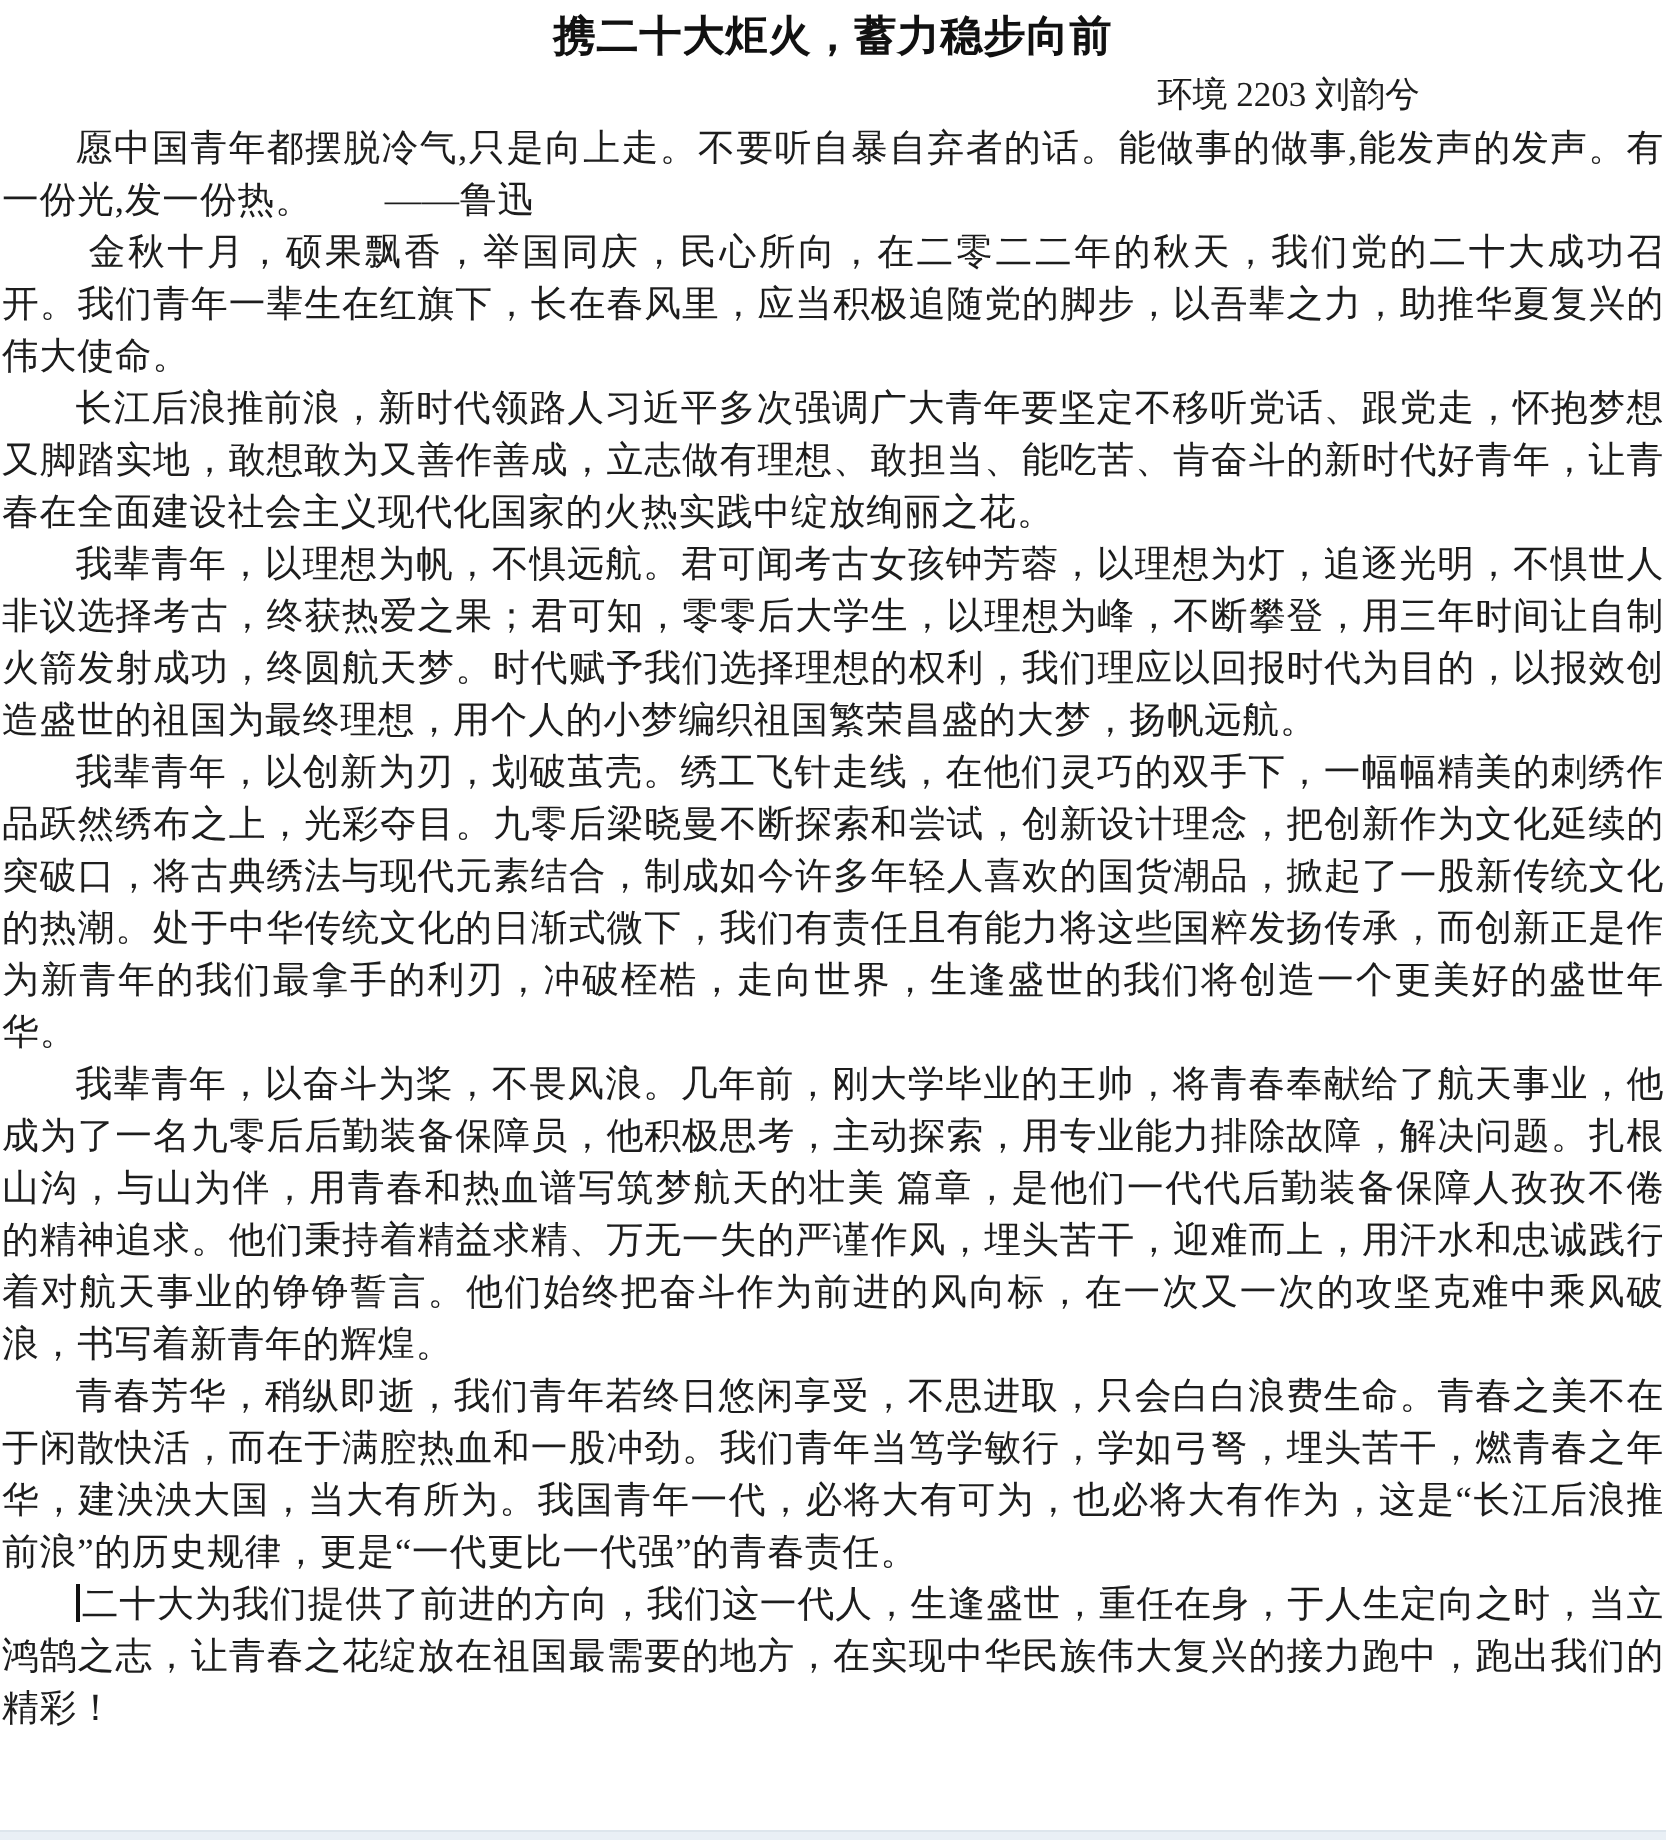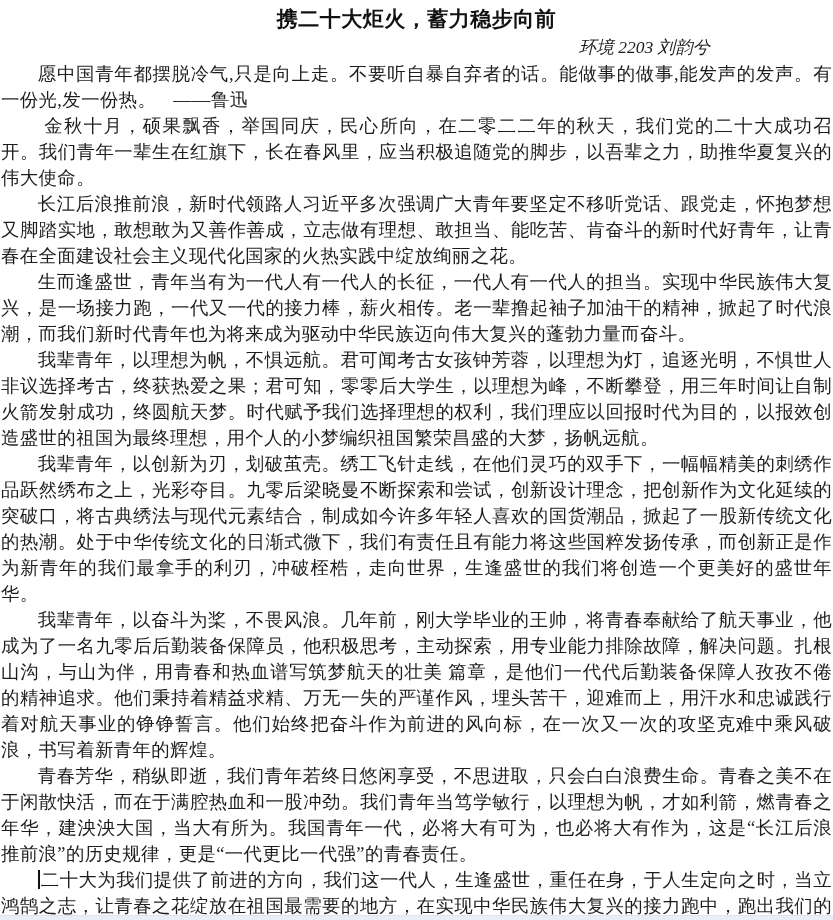--- a/index.html
+++ b/index.html
@@ -30,36 +30,35 @@
     line-height: 30px;
     letter-spacing: 0.5px;
     text-align: center;
     color: #111111;
   }
   .byline {
     font-size: 17.5px;
     line-height: 27px;
     text-align: right;
     padding-right: 122px;
-    font-style: italic;
   }
   .para {
     margin: 0;
     font-size: 18.4px;
     letter-spacing: 0.4px;
     line-height: 26px;
     text-align: justify;
     text-indent: 2em;
   }
   .indent-extra {
     text-indent: 2.35em;
     font-family: Liberation Serif, serif;
   }
   .epigraph .attribution {
-    margin-left: 17px;
+    margin-left: 36px;
   }
   .caret {
     display: inline-block;
     width: 2px;
     height: 19px;
     background: #111111;
     vertical-align: -3px;
     margin-right: 1px;
   }
   .hscrollbar {
@@ -81,27 +80,26 @@
   <h1 class="doc-title">携二十大炬火，蓄力稳步向前</h1>
 
   <div class="byline">环境 2203 刘韵兮</div>
 
   <p class="para epigraph"><span>愿中国青年都摆脱冷气,只是向上走。不要听自暴自弃者的话。能做事的做事,能发声的发声。有一份光,发一份热。</span><span class="attribution">——鲁迅</span></p>
 
   <p class="para indent-extra">金秋十月，硕果飘香，举国同庆，民心所向，在二零二二年的秋天，我们党的二十大成功召开。我们青年一辈生在红旗下，长在春风里，应当积极追随党的脚步，以吾辈之力，助推华夏复兴的伟大使命。</p>
 
   <p class="para">长江后浪推前浪，新时代领路人习近平多次强调广大青年要坚定不移听党话、跟党走，怀抱梦想又脚踏实地，敢想敢为又善作善成，立志做有理想、敢担当、能吃苦、肯奋斗的新时代好青年，让青春在全面建设社会主义现代化国家的火热实践中绽放绚丽之花。</p>
 
-  <p class="para">生而逢盛世，青年当有为一代人有一代人的长征，一代人有一代人的担当。实现中华民族伟大复兴，是一场接力跑，一代又一代的接力棒，薪火相传。老一辈撸起袖子加油干的精神，掀起了时代浪潮，而我们新时代青年也为将来成为驱动中华民族迈向伟大复兴的蓬勃力量而奋斗。</p>
 
   <p class="para">我辈青年，以理想为帆，不惧远航。君可闻考古女孩钟芳蓉，以理想为灯，追逐光明，不惧世人非议选择考古，终获热爱之果；君可知，零零后大学生，以理想为峰，不断攀登，用三年时间让自制火箭发射成功，终圆航天梦。时代赋予我们选择理想的权利，我们理应以回报时代为目的，以报效创造盛世的祖国为最终理想，用个人的小梦编织祖国繁荣昌盛的大梦，扬帆远航。</p>
 
   <p class="para">我辈青年，以创新为刃，划破茧壳。绣工飞针走线，在他们灵巧的双手下，一幅幅精美的刺绣作品跃然绣布之上，光彩夺目。九零后梁晓曼不断探索和尝试，创新设计理念，把创新作为文化延续的突破口，将古典绣法与现代元素结合，制成如今许多年轻人喜欢的国货潮品，掀起了一股新传统文化的热潮。处于中华传统文化的日渐式微下，我们有责任且有能力将这些国粹发扬传承，而创新正是作为新青年的我们最拿手的利刃，冲破桎梏，走向世界，生逢盛世的我们将创造一个更美好的盛世年华。</p>
 
   <p class="para">我辈青年，以奋斗为桨，不畏风浪。几年前，刚大学毕业的王帅，将青春奉献给了航天事业，他成为了一名九零后后勤装备保障员，他积极思考，主动探索，用专业能力排除故障，解决问题。扎根山沟，与山为伴，用青春和热血谱写筑梦航天的壮美 篇章，是他们一代代后勤装备保障人孜孜不倦的精神追求。他们秉持着精益求精、万无一失的严谨作风，埋头苦干，迎难而上，用汗水和忠诚践行着对航天事业的铮铮誓言。他们始终把奋斗作为前进的风向标，在一次又一次的攻坚克难中乘风破浪，书写着新青年的辉煌。</p>
 
-  <p class="para">青春芳华，稍纵即逝，我们青年若终日悠闲享受，不思进取，只会白白浪费生命。青春之美不在于闲散快活，而在于满腔热血和一股冲劲。我们青年当笃学敏行，以理想为帆，才如利箭，燃青春之年华，建泱泱大国，当大有所为。我国青年一代，必将大有可为，也必将大有作为，这是“长江后浪推前浪”的历史规律，更是“一代更比一代强”的青春责任。</p>
+  <p class="para">青春芳华，稍纵即逝，我们青年若终日悠闲享受，不思进取，只会白白浪费生命。青春之美不在于闲散快活，而在于满腔热血和一股冲劲。我们青年当笃学敏行，学如弓弩，埋头苦干，燃青春之年华，建泱泱大国，当大有所为。我国青年一代，必将大有可为，也必将大有作为，这是“长江后浪推前浪”的历史规律，更是“一代更比一代强”的青春责任。</p>
 
   <p class="para"><span class="caret"></span><span>二十大为我们提供了前进的方向，我们这一代人，生逢盛世，重任在身，于人生定向之时，当立鸿鹄之志，让青春之花绽放在祖国最需要的地方，在实现中华民族伟大复兴的接力跑中，跑出我们的精彩！</span></p>
 
   <div class="hscrollbar"></div>
 
 </div>
 
 </body></html>

